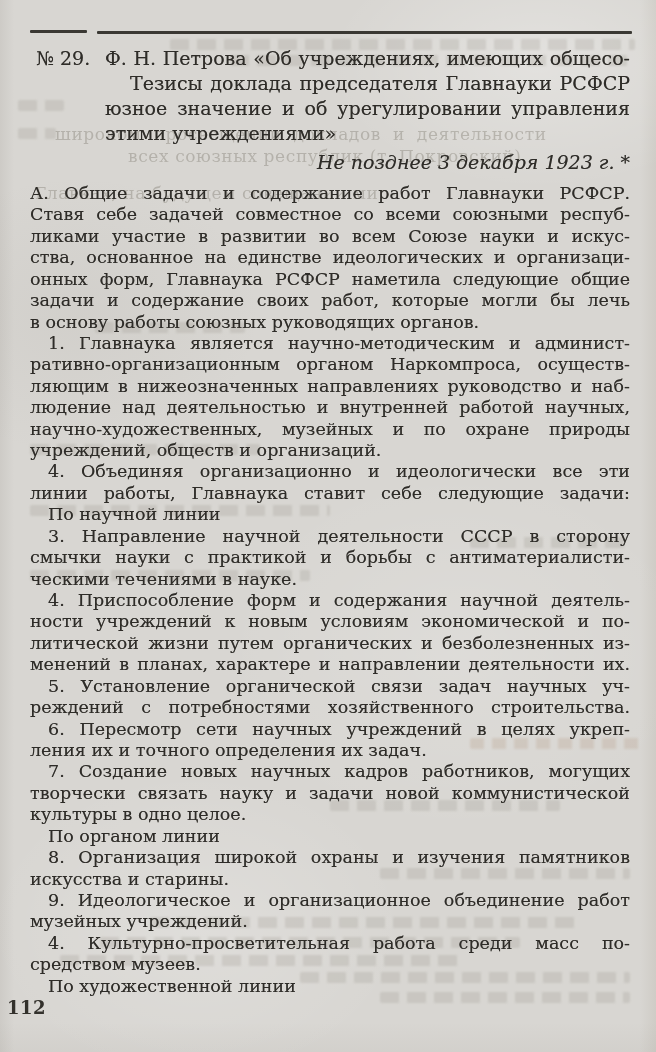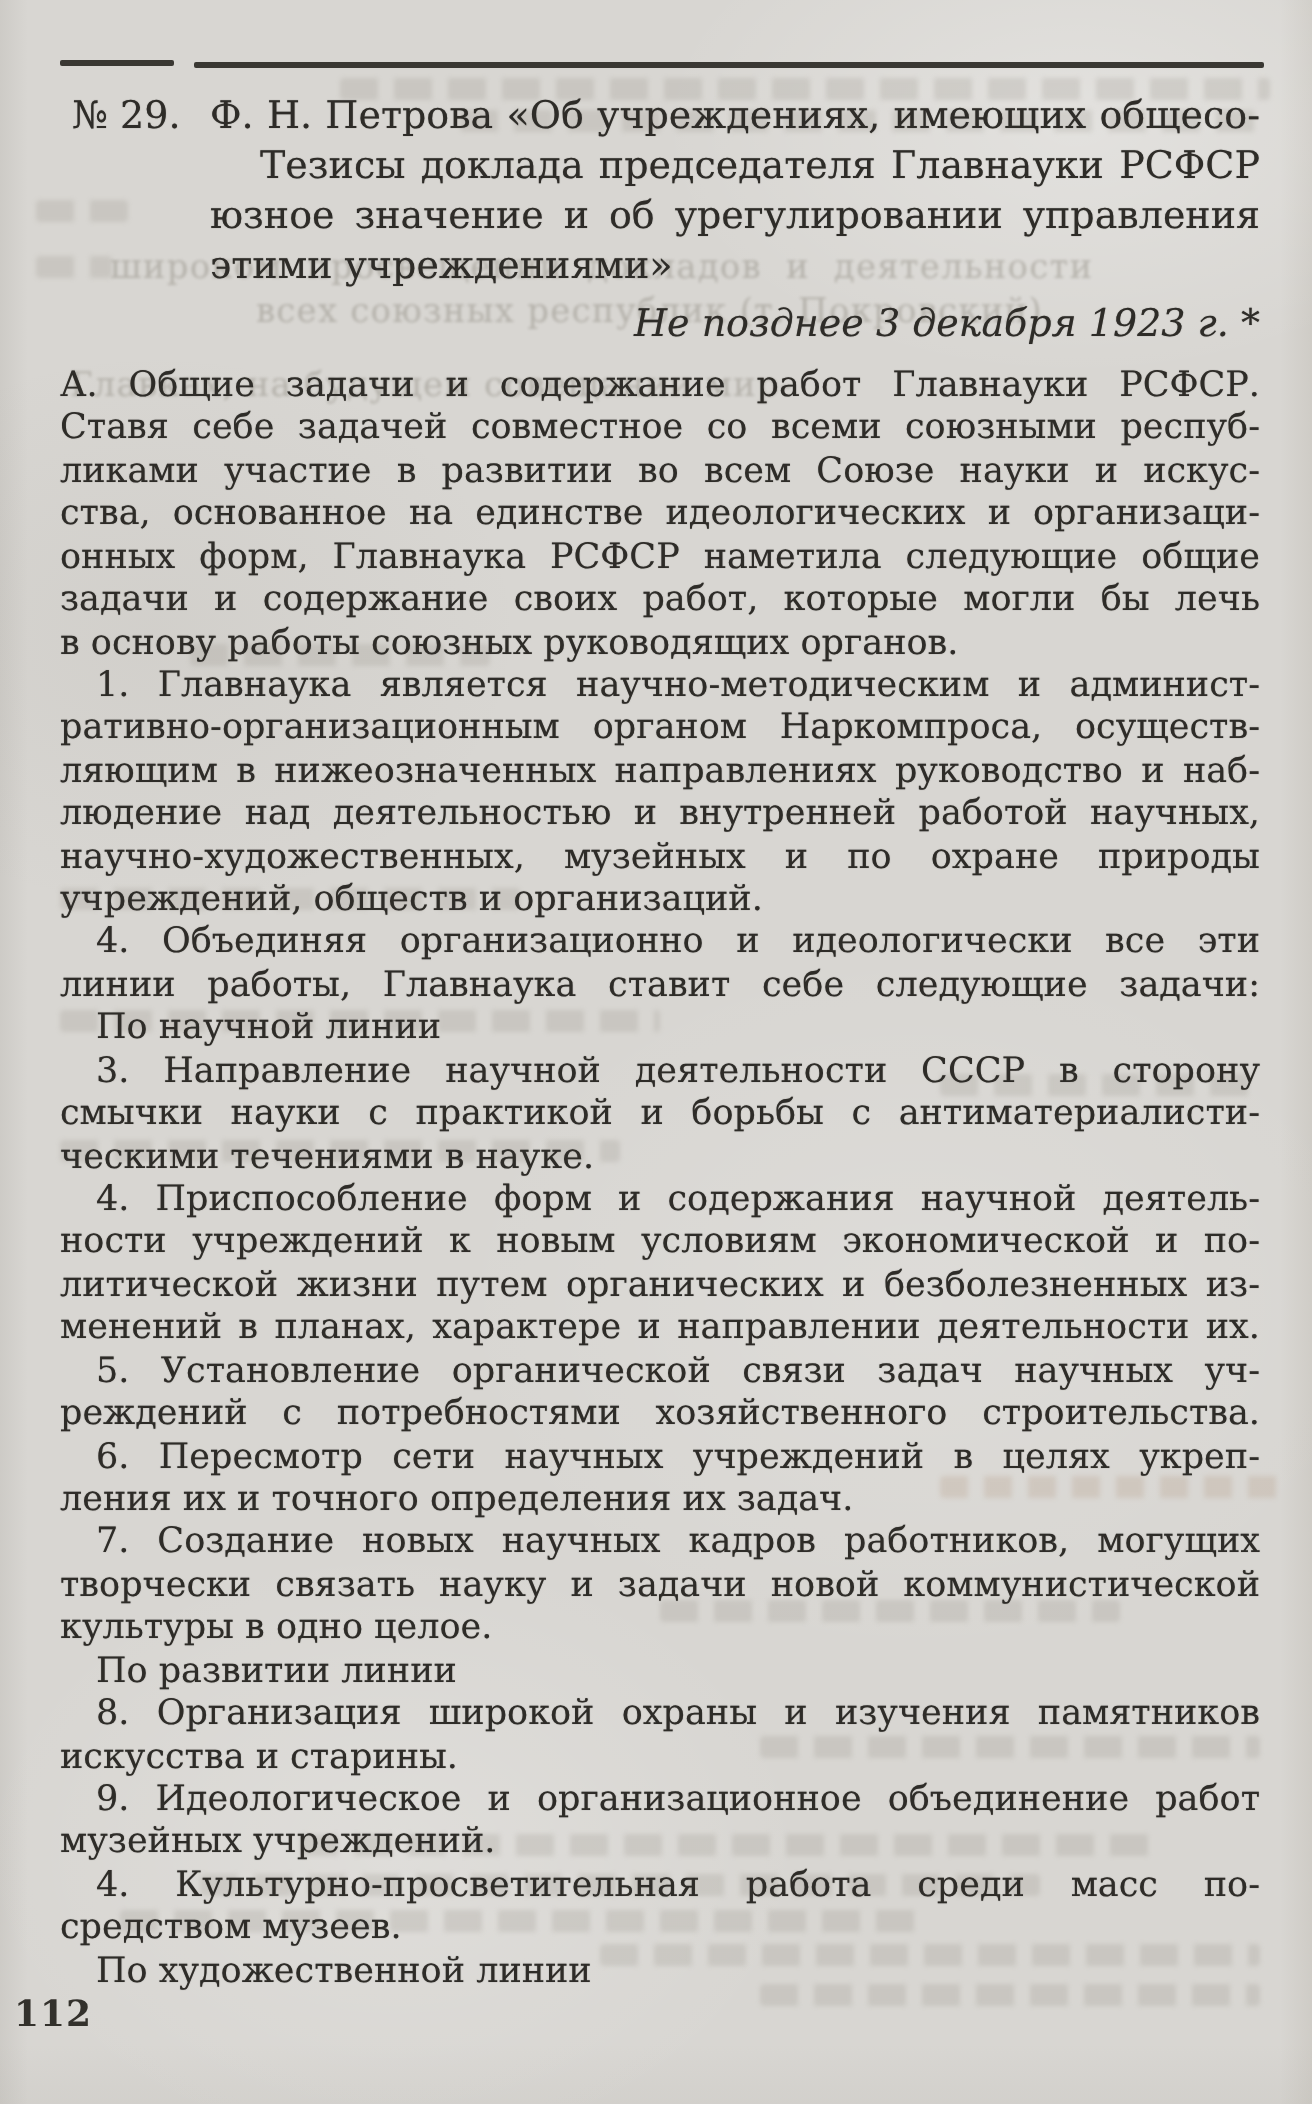--- a/index.html
+++ b/index.html
@@ -143,21 +143,21 @@
       <div class="para">
         <div class="tline indent">6. Пересмотр сети научных учреждений в целях укреп-</div>
         <div class="tline last">ления их и точного определения их задач.</div>
       </div>
       <div class="para">
         <div class="tline indent">7. Создание новых научных кадров работников, могущих</div>
         <div class="tline">творчески связать науку и задачи новой коммунистической</div>
         <div class="tline last">культуры в одно целое.</div>
       </div>
       <div class="para">
-        <div class="tline last indent">По развитии линии</div>
+        <div class="tline last indent">По органом линии</div>
       </div>
       <div class="para">
         <div class="tline indent">8. Организация широкой охраны и изучения памятников</div>
         <div class="tline last">искусства и старины.</div>
       </div>
       <div class="para">
         <div class="tline indent">9. Идеологическое и организационное объединение работ</div>
         <div class="tline last">музейных учреждений.</div>
       </div>
       <div class="para">

